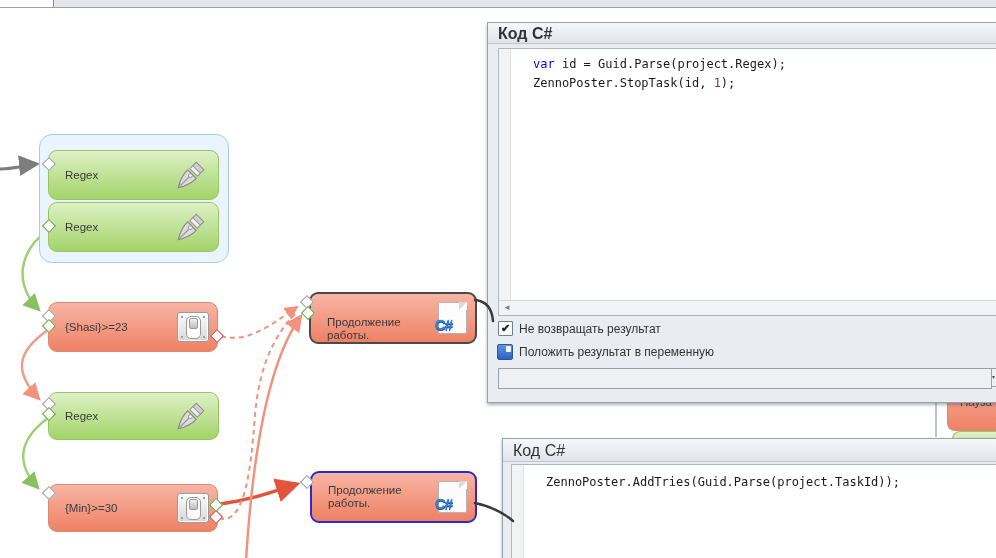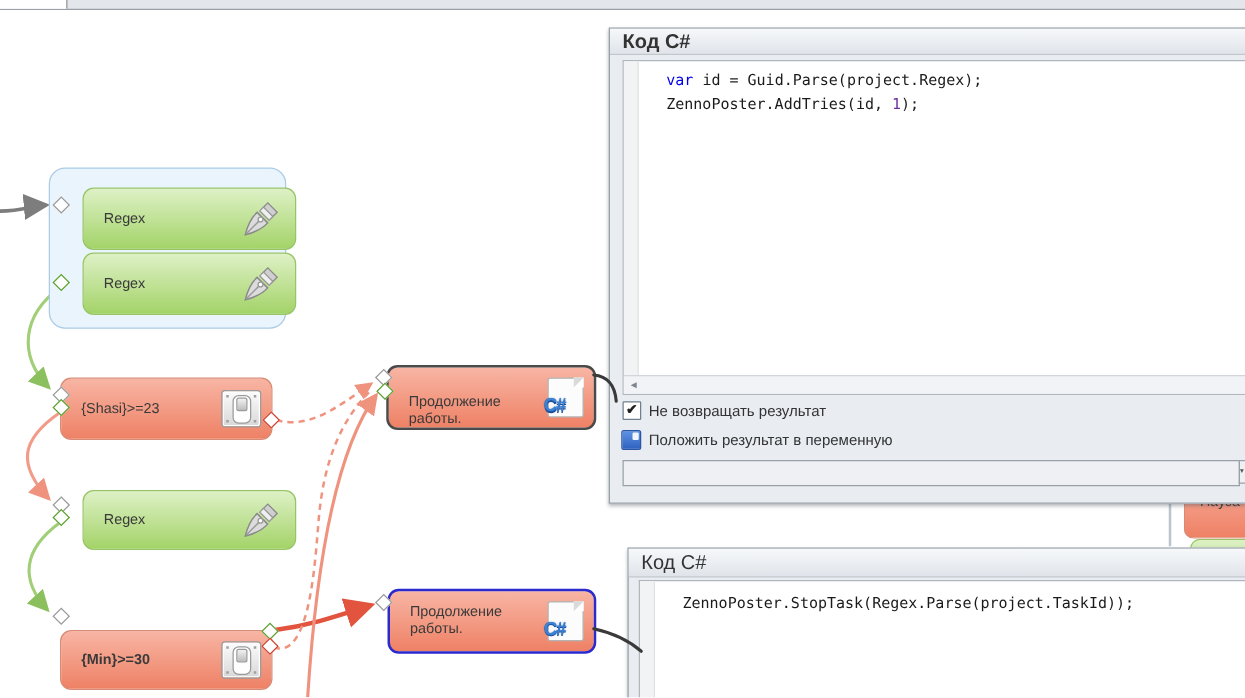--- a/index.html
+++ b/index.html
@@ -12,21 +12,21 @@
 
   
   .wires{position:absolute;left:0;top:0;z-index:1;}
   .overlay-wires{position:absolute;left:0;top:0;z-index:9;pointer-events:none;}
 
   .group-box{position:absolute;left:39px;top:134px;width:188px;height:127px;z-index:2;
              background:#eaf4fd;border:1px solid #abcbe4;border-radius:13px;}
 
   .node{position:absolute;z-index:3;border-radius:9px;display:flex;align-items:center;
         font-size:11.5px;color:#3a3a3a;}
-  .node-green{background:linear-gradient(#def1c6,#a3d368);border:1px solid #97c566;margin-left:18px;}
+  .node-green{background:linear-gradient(#def1c6,#a3d368);border:1px solid #97c566;}
   .node-red{background:linear-gradient(#f8b5a4,#ee8165);border:1px solid #d98a74;}
   .node-label{margin-left:16px;line-height:13px;}
   .node .icon-right{position:absolute;right:8px;top:50%;transform:translateY(-50%);}
 
   
   .switch{width:30px;height:28px;background:linear-gradient(#fcfcfc,#d8d8d8);border:1px solid #9b9b9b;
           border-radius:3px;box-shadow:inset 0 0 0 1px #fff;display:flex;align-items:center;justify-content:center;position:relative;}
   .switch i{position:absolute;width:2px;height:2px;background:#a0a0a0;}
   .switch .s1{left:3px;top:3px;} .switch .s2{right:3px;top:3px;} .switch .s3{left:3px;bottom:3px;} .switch .s4{right:3px;bottom:3px;}
   .slot{width:11px;height:19px;background:#fff;border:1px solid #9a9a9a;border-radius:5px;padding:1px;}
@@ -152,21 +152,21 @@
     <span class="node-label">Regex</span>
     <svg class="pen icon-right" viewBox="0 0 24 24">
       <path d="M12.5 6.5 L15.5 3.5 L20.5 8.5 L17.5 11.5 Z" fill="#cfcfcf" stroke="#8a8a8a" stroke-width="0.7"></path>
       <path d="M11.2 7.8 L13.2 5.8 L18.2 10.8 L16.2 12.8 Z" fill="#efefef" stroke="#999" stroke-width="0.7"></path>
       <path d="M3.5 20.5 C4.5 16.5 6.5 11.5 9.8 8.6 L15.4 14.2 C12.5 17.5 7.5 19.5 3.5 20.5 Z" fill="#dcdcdc" stroke="#8a8a8a" stroke-width="0.8"></path>
       <line x1="4" y1="20" x2="11" y2="13" stroke="#9a9a9a" stroke-width="0.8"></line>
       <circle cx="11.6" cy="12.4" r="1.3" fill="#fff" stroke="#9a9a9a" stroke-width="0.7"></circle>
     </svg>
   </div>
 
-  <div class="node node-red" style="left:48px;top:504px;width:168px;height:46px;font-weight:bold;">
+  <div class="node node-red" style="left:48px;top:484px;width:168px;height:46px;">
     <span class="node-label">{Min}&gt;=30</span>
     <div class="switch icon-right">
       <i class="s1"></i>
         <i class="s2"></i>
         <i class="s3"></i>
         <i class="s4"></i>
       <div class="slot">
           <div class="knob"></div>
         </div>
     </div>
@@ -211,42 +211,42 @@
   <div class="dmd dmd-gray" style="left:302px;top:297px;"></div>
   <div class="dmd dmd-green" style="left:303px;top:308px;"></div>
   <div class="dmd dmd-gray" style="left:302px;top:477px;"></div>
 
   <div class="panel" style="left:487px;top:22px;width:508px;height:379px;">
     <div class="panel-header bold">Код C#</div>
     <div class="code-editor" style="left:10px;top:25px;width:498px;height:266px;">
       <div class="gutter"></div>
       <div class="code">
         <div class="code-line"><span class="kw">var</span><span> id = Guid.Parse(project.Regex);</span></div>
-        <div class="code-line"><span>ZennoPoster.AddTries(id, </span><span class="num">1</span><span>);</span></div>
+        <div class="code-line"><span>ZennoPoster.StopTask(id, </span><span class="num">1</span><span>);</span></div>
       </div>
       <div class="hscroll"><span>◄</span></div>
     </div>
     <div class="opt-row" style="left:10px;top:298px;">
       <span class="cbx">✔</span>
       <span>Не возвращать результат</span>
     </div>
     <div class="opt-row" style="left:9px;top:321px;">
       <span class="disk"></span>
       <span>Положить результат в переменную</span>
     </div>
     <input class="var-input" style="left: 10px; top: 345px; width: 488px;" disabled="" value="">
     <div class="dd-stub" style="left:503px;top:345px;">▾</div>
   </div>
 
   <div class="panel" style="left:502px;top:438px;width:493px;height:120px;">
     <div class="panel-header" style="height:19px;padding-top:3px;">Код C#</div>
     <div class="code-editor" style="left:8px;top:25px;width:485px;height:95px;border-bottom:none;">
       <div class="gutter"></div>
       <div class="code" style="padding-top:8px;">
-        <div class="code-line">ZennoPoster.StopTask(Regex.Parse(project.TaskId));</div>
+        <div class="code-line">ZennoPoster.AddTries(Guid.Parse(project.TaskId));</div>
       </div>
     </div>
   </div>
 
   <svg class="overlay-wires" width="996" height="558">
     <path d="M 475,300 C 487,301 492,309 493,321" stroke="#3a3a3a" stroke-width="2.5" fill="none" stroke-linecap="round"></path>
     <path d="M 475,503 C 493,507 505,514 513,521" stroke="#3a3a3a" stroke-width="2.5" fill="none" stroke-linecap="round"></path>
   </svg>
 
 </div>

